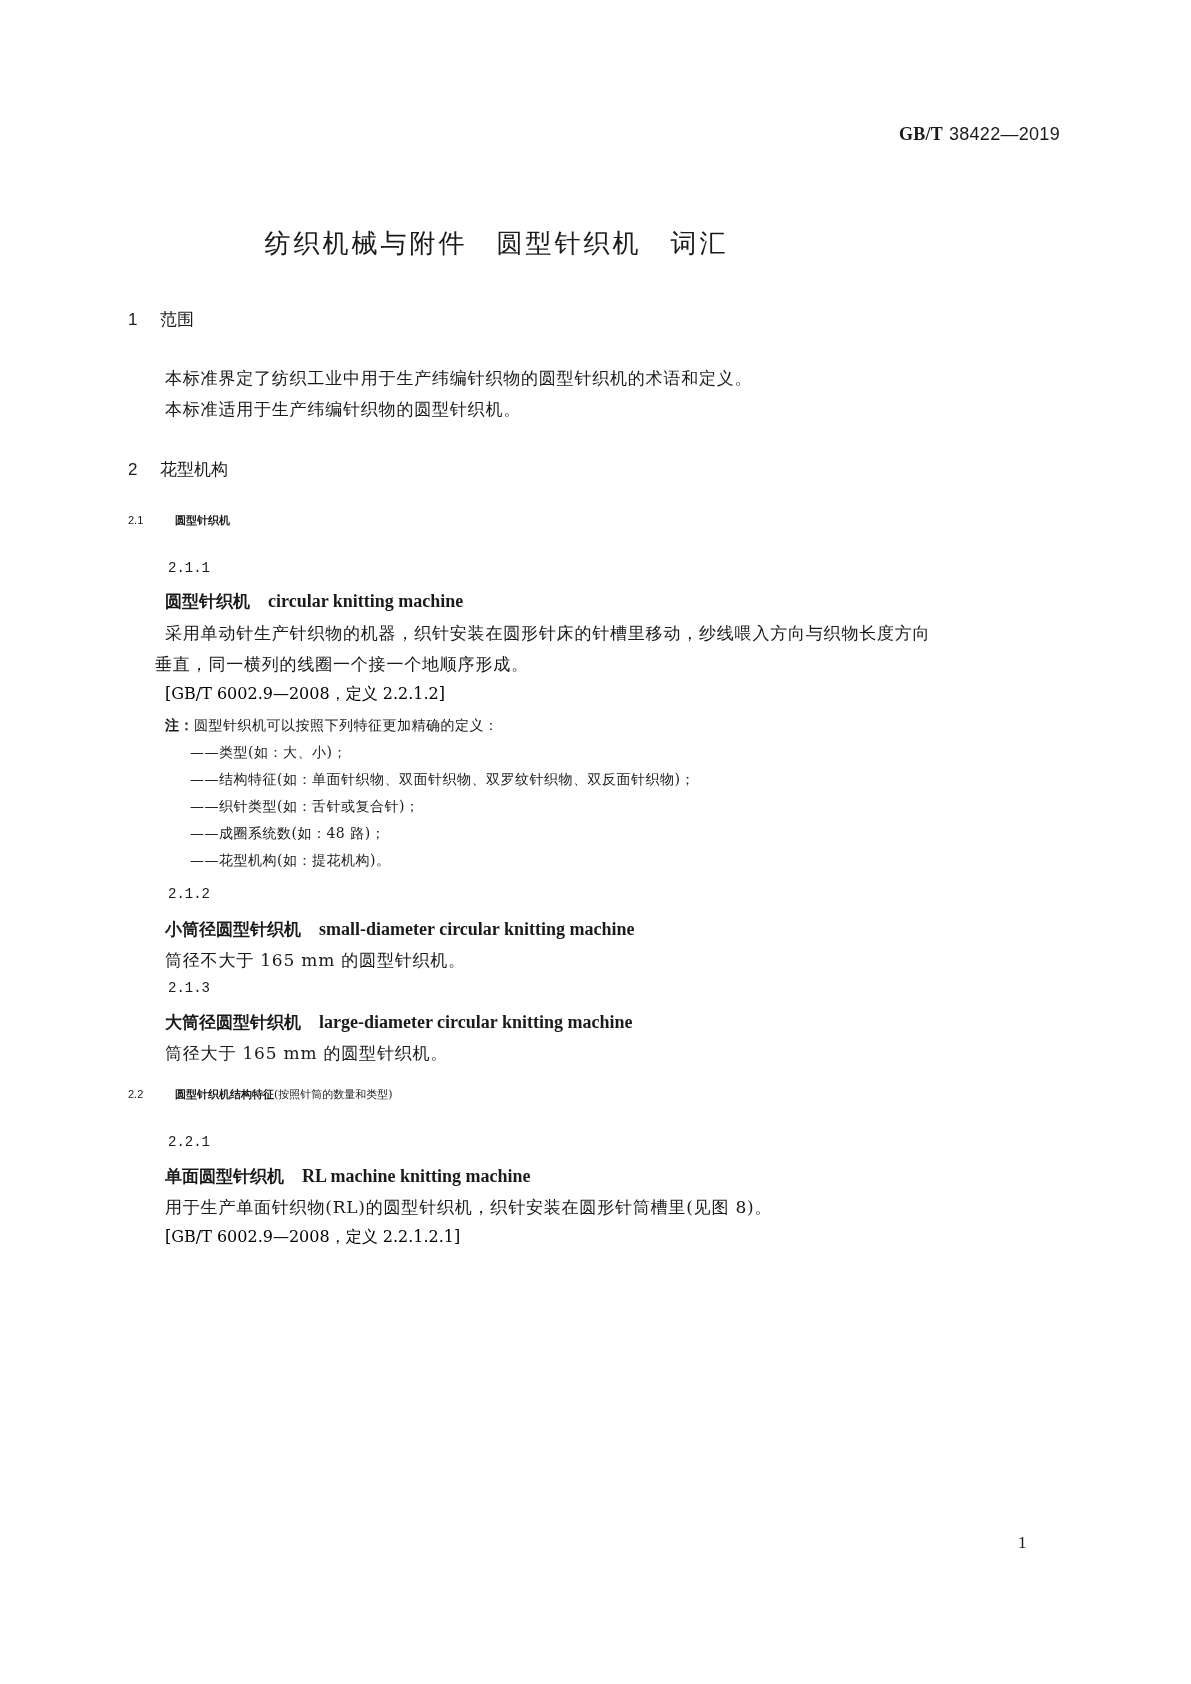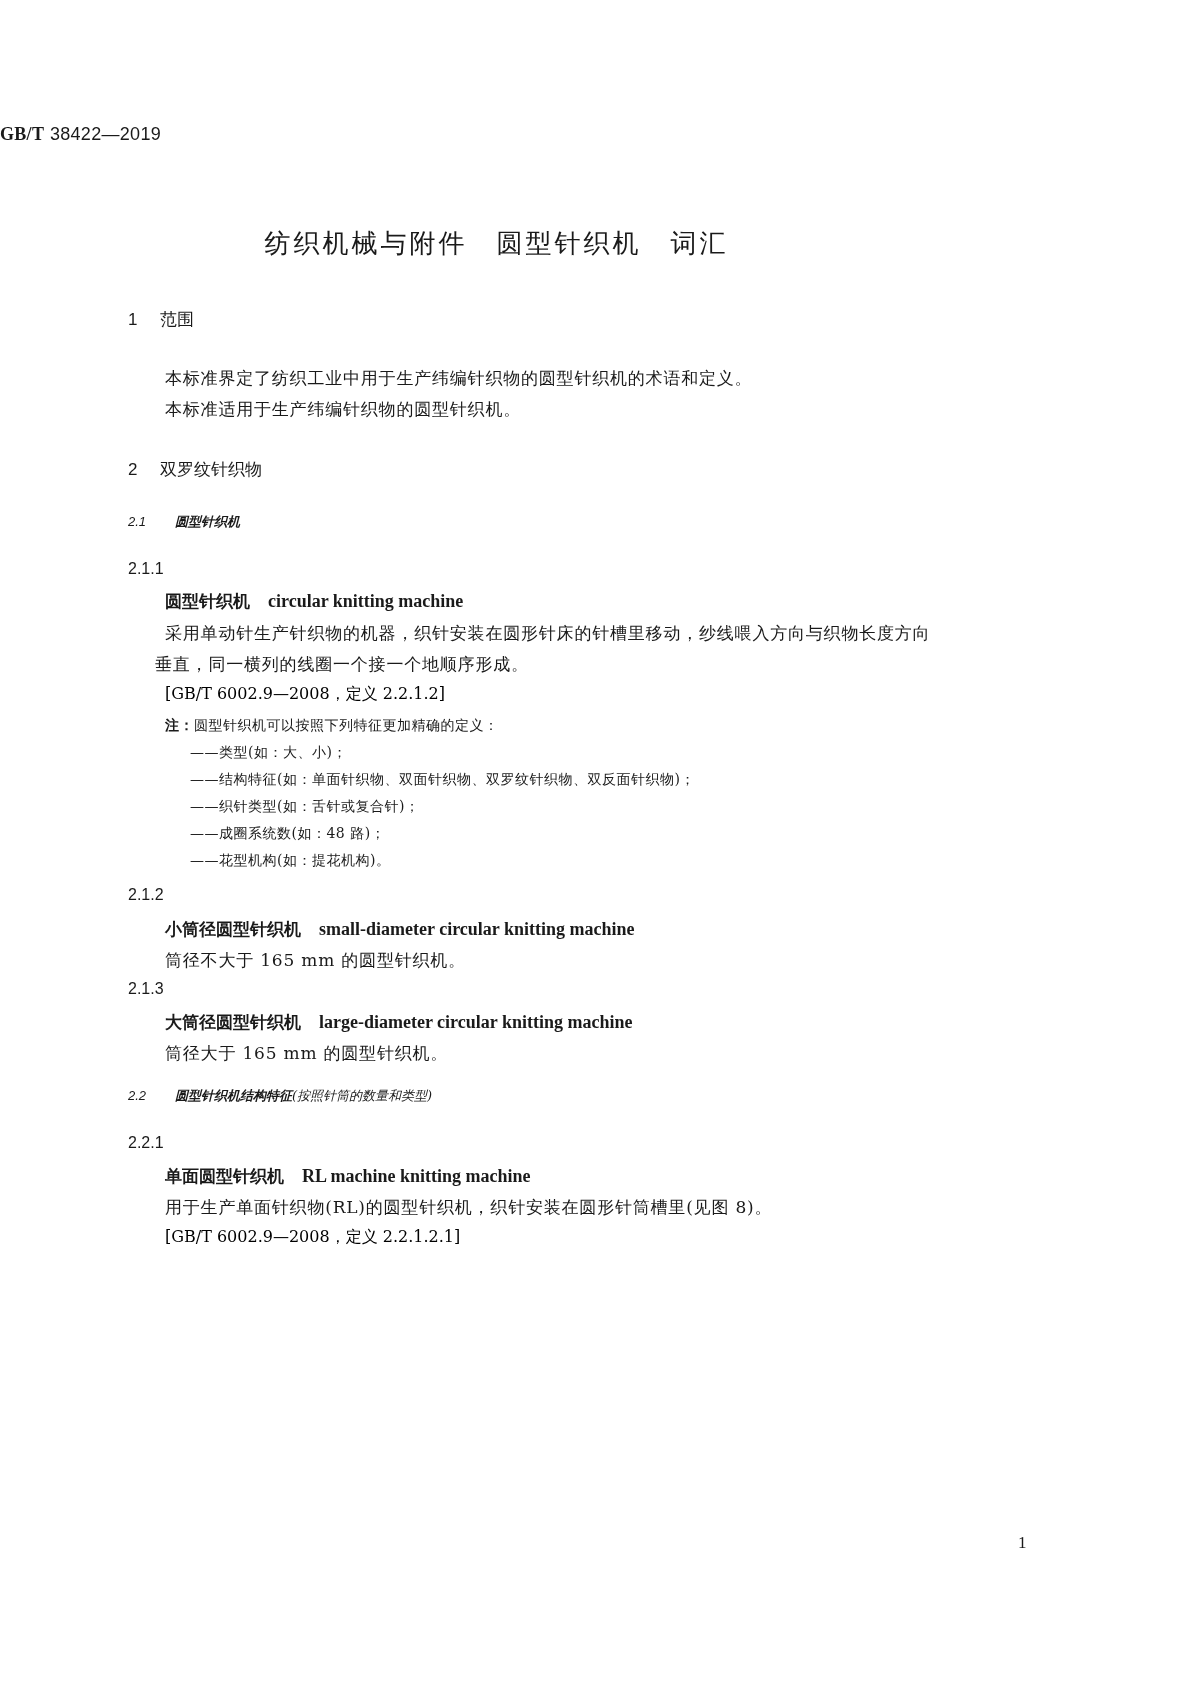--- a/index.html
+++ b/index.html
@@ -3,36 +3,36 @@
   <meta charset="utf-8">
   <style>
     html, body { margin: 0; padding: 0; background: #ffffff; }
     body {
       width: 1191px; height: 1684px; position: relative; overflow: hidden;
       color: #1a1a1a;
       font-family: "DejaVu Serif", "Liberation Serif", serif;
     }
     .abs { position: absolute; white-space: nowrap; }
     .std-code {
-      left: 0; width: 1060px; top: 124px;
+      left: 0; width: 1060px; text-align: right; top: 124px;
       font-size: 17px; letter-spacing: 0.3px;
     }
     .std-code .gb { font-family: "Liberation Serif", serif; font-weight: bold; font-size: 18px; }
     .std-code .num { font-family: "Liberation Sans", sans-serif; font-size: 18px; }
     .title {
       left: 0; width: 993px; text-align: center; top: 226px;
       font-family: "DejaVu Sans", sans-serif; font-size: 26px; letter-spacing: 3px; word-spacing: 18px;
     }
     .h1 { font-family: "DejaVu Sans", sans-serif; font-size: 17px; }
     .h1 .no { display: inline-block; width: 32px; font-family: "Liberation Sans", sans-serif; }
-    .h2 { font-family: "DejaVu Sans", sans-serif; font-size: 13px; font-style: italic; }
+    .h2 { font-family: "DejaVu Sans", sans-serif; font-size: 11px; }
     .h2 .no { display: inline-block; width: 47px; font-family: "Liberation Sans", sans-serif; }
     .h2 .bold-part { font-weight: bold; }
     .h2 .plain-part { font-family: "DejaVu Serif", serif; font-weight: normal; }
-    .clause { font-family: Liberation Sans, sans-serif; font-size: 16px; }
+    .clause { font-family: Liberation Mono, monospace; font-size: 14px; margin-left: 40px; }
     .term { font-family: "DejaVu Sans", sans-serif; font-weight: bold; font-size: 17px; }
     .term .en { font-family: "Liberation Serif", serif; font-weight: bold; font-size: 18px; margin-left: 18px; }
     .body-text { font-family: "DejaVu Serif", serif; font-size: 17px; letter-spacing: 0.8px; }
     .source { font-family: "DejaVu Serif", serif; font-size: 16px; color: #000000; }
     .note { font-family: "DejaVu Serif", serif; font-size: 14px; letter-spacing: 0.5px; }
     .note .lbl { font-family: "DejaVu Sans", sans-serif; font-weight: bold; }
     .dash-item { font-family: "DejaVu Serif", serif; font-size: 14px; letter-spacing: 0.5px; }
     .page-no { left: 1018px; top: 1533px; font-family: "Liberation Serif", serif; font-size: 17px; }
   </style>
 </head>
@@ -45,21 +45,21 @@
 
 <div class="abs title">纺织机械与附件　圆型针织机　词汇</div>
 
 <div class="abs h1" style="left:128px; top:308px;">
   <span class="no">1</span><span>范围</span>
 </div>
 <div class="abs body-text" style="left:165px; top:367px;">本标准界定了纺织工业中用于生产纬编针织物的圆型针织机的术语和定义。</div>
 <div class="abs body-text" style="left:165px; top:398px;">本标准适用于生产纬编针织物的圆型针织机。</div>
 
 <div class="abs h1" style="left:128px; top:458px;">
-  <span class="no">2</span><span>双罗纹针织物</span>
+  <span class="no">2</span><span>花型机构</span>
 </div>
 
 <div class="abs h2" style="left:128px; top:513px;">
   <span class="no">2.1</span><span class="bold-part">圆型针织机</span>
 </div>
 
 <div class="abs clause" style="left:128px; top:560px;">2.1.1</div>
 <div class="abs term" style="left:165px; top:590px;">
   <span>圆型针织机</span><span class="en">circular knitting machine</span>
 </div>

